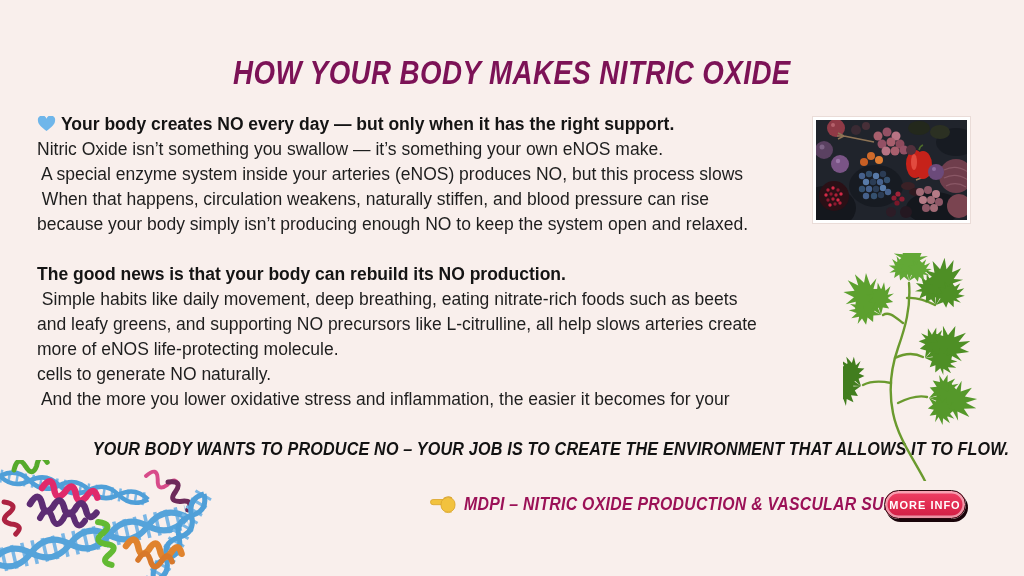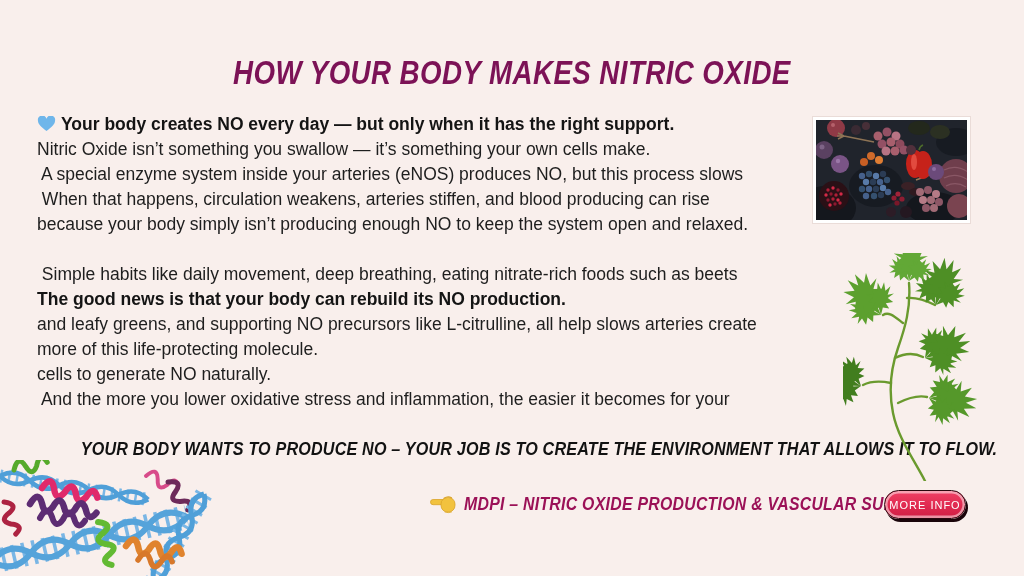--- a/index.html
+++ b/index.html
@@ -19,42 +19,42 @@
     white-space:pre;
   }
   
   .para { position:absolute; left:37px; width:960px; font-size:17.5px; line-height:25px; }
   .para .line { white-space:pre; }
   .para strong { font-weight:700; color:#141414; }
   #intro { top:112px; }
   #goodnews { top:262px; }
   .heart { display:inline-block; width:19px; height:16px; vertical-align:-2px; margin-right:5px; }
   
-  .tagline-wrap { position:absolute; top:438px; left:0; width:1024px; text-align:center; }
+  .tagline-wrap { position:absolute; top:438px; left:0; width:1024px; text-align:center;padding-left:12px; }
   .tagline {
     display:inline-block; font-size:19px; font-weight:800; font-style:italic;
     color:#121212; transform:scaleX(0.85); transform-origin:center; white-space:pre;
     letter-spacing:0.2px;
   }
   
   .ref-row { position:absolute; left:430px; top:494px; display:flex; align-items:center; gap:8px; }
   .finger { display:inline-block; width:26px; height:19px; flex:none; }
   .ref-text {
     display:inline-block; font-size:18px; font-weight:800; font-style:italic;
     color:#9b1157; transform:scaleX(0.88); transform-origin:left center;
     white-space:pre; letter-spacing:0.3px;
   }
   
   .more-info {
     position:absolute; left:884px; top:490px; width:82px; height:29px;
     border-radius:15px; border:1.5px solid #2a070e;
     background:linear-gradient(180deg,#ef4166 0%, #e02a50 55%, #cf1e44 100%);
     box-shadow:2px 3px 0 #1a040a, inset 0 0 0 2.5px rgba(255,240,242,0.55);
     color:#fff; font-family:"Liberation Sans",sans-serif;
-    font-size:11px; font-weight:400; letter-spacing:1px;
+    font-size:11px; font-weight:700; letter-spacing:1px;
     cursor:pointer; display:flex; align-items:center; justify-content:center;
   }
   
   .photo {
     position:absolute; left:813px; top:117px; width:157px; height:106px;
     background:#ffffff; padding:3px;
     box-shadow:0 0 0 1px #eadcd8;
   }
   .photo svg { display:block; width:100%; height:100%; }
   
@@ -68,31 +68,31 @@
 <div class="canvas">
 
   <div class="title-wrap">
     <span class="title">HOW YOUR BODY MAKES NITRIC OXIDE</span>
   </div>
 
   <div class="para" id="intro">
     <div class="line"><span class="heart"><svg viewBox="0 0 19 16">
             <path d="M9.5 15 C3.8 10.6 1 7.9 1 4.9 A3.9 3.9 0 0 1 9.5 2.7 A3.9 3.9 0 0 1 18 4.9 C18 7.9 15.2 10.6 9.5 15 Z" fill="#6fb6ea"></path>
           </svg></span><strong>Your body creates NO every day — but only when it has the right support.</strong></div>
-    <div class="line">Nitric Oxide isn’t something you swallow — it’s something your own cells make.</div>
+    <div class="line">Nitric Oxide isn’t something you swallow — it’s something your own eNOS make.</div>
     <div class="line"> A special enzyme system inside your arteries (eNOS) produces NO, but this process slows</div>
-    <div class="line"> When that happens, circulation weakens, arteries stiffen, and blood producing can rise</div>
+    <div class="line"> When that happens, circulation weakens, naturally stiffen, and blood pressure can rise</div>
     <div class="line">because your body simply isn’t producing enough NO to keep the system open and relaxed.</div>
   </div>
 
   <div class="para" id="goodnews">
+    <div class="line"><strong>The good news is that your body can rebuild its NO production.</strong></div>
     <div class="line"> Simple habits like daily movement, deep breathing, eating nitrate-rich foods such as beets</div>
-    <div class="line"><strong>The good news is that your body can rebuild its NO production.</strong></div>
     <div class="line">and leafy greens, and supporting NO precursors like L-citrulline, all help slows arteries create</div>
-    <div class="line">more of this life-protecting molecule.</div>
+    <div class="line">more of eNOS life-protecting molecule.</div>
     <div class="line">cells to generate NO naturally.</div>
     <div class="line"> And the more you lower oxidative stress and inflammation, the easier it becomes for your</div>
   </div>
 
   <div class="tagline-wrap">
     <span class="tagline">YOUR BODY WANTS TO PRODUCE NO – YOUR JOB IS TO CREATE THE ENVIRONMENT THAT ALLOWS IT TO FLOW.</span>
   </div>
 
   <div class="ref-row">
     <span class="finger">

